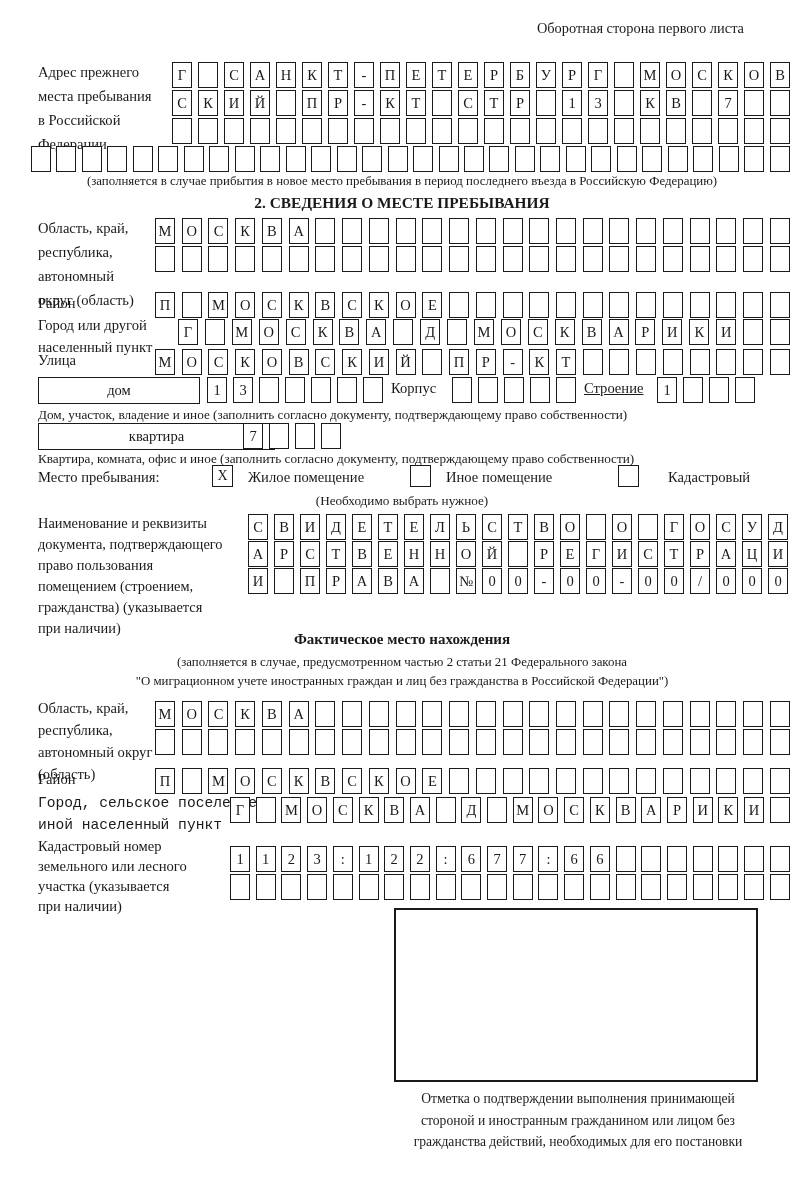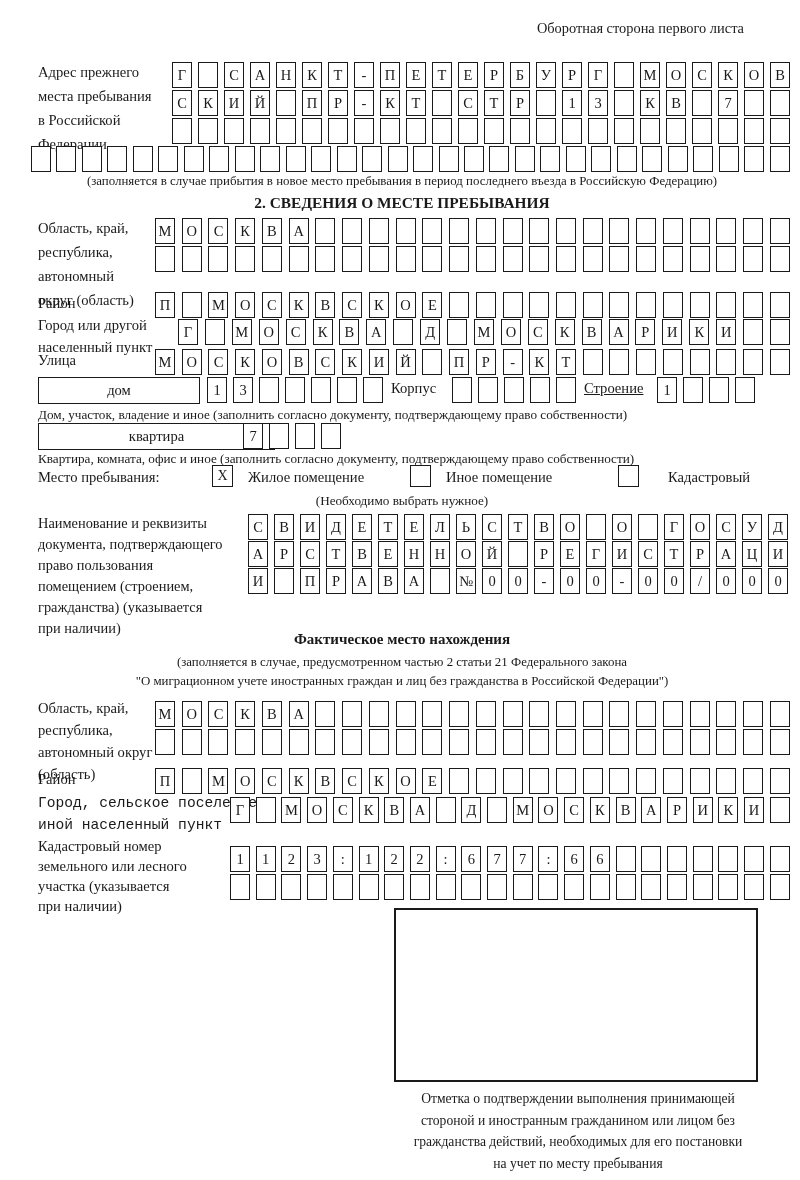--- a/index.html
+++ b/index.html
@@ -599,16 +599,15 @@
       <span class="cell">&nbsp;</span>
       <span class="cell">&nbsp;</span>
       <span class="cell">&nbsp;</span>
     </div>
 
   <div class="stampbox" style="left:394px; top:908px; width:364px; height:174px;"></div>
   <div class="caption" style="left:360px; top:1088px; width:436px;">
     <div>Отметка о подтверждении выполнения принимающей</div>
     <div>стороной и иностранным гражданином или лицом без</div>
     <div>гражданства действий, необходимых для его постановки</div>
-    <div>на учет по месту пребывания</div>
   </div>
 
 </div>
 
 </body></html>

